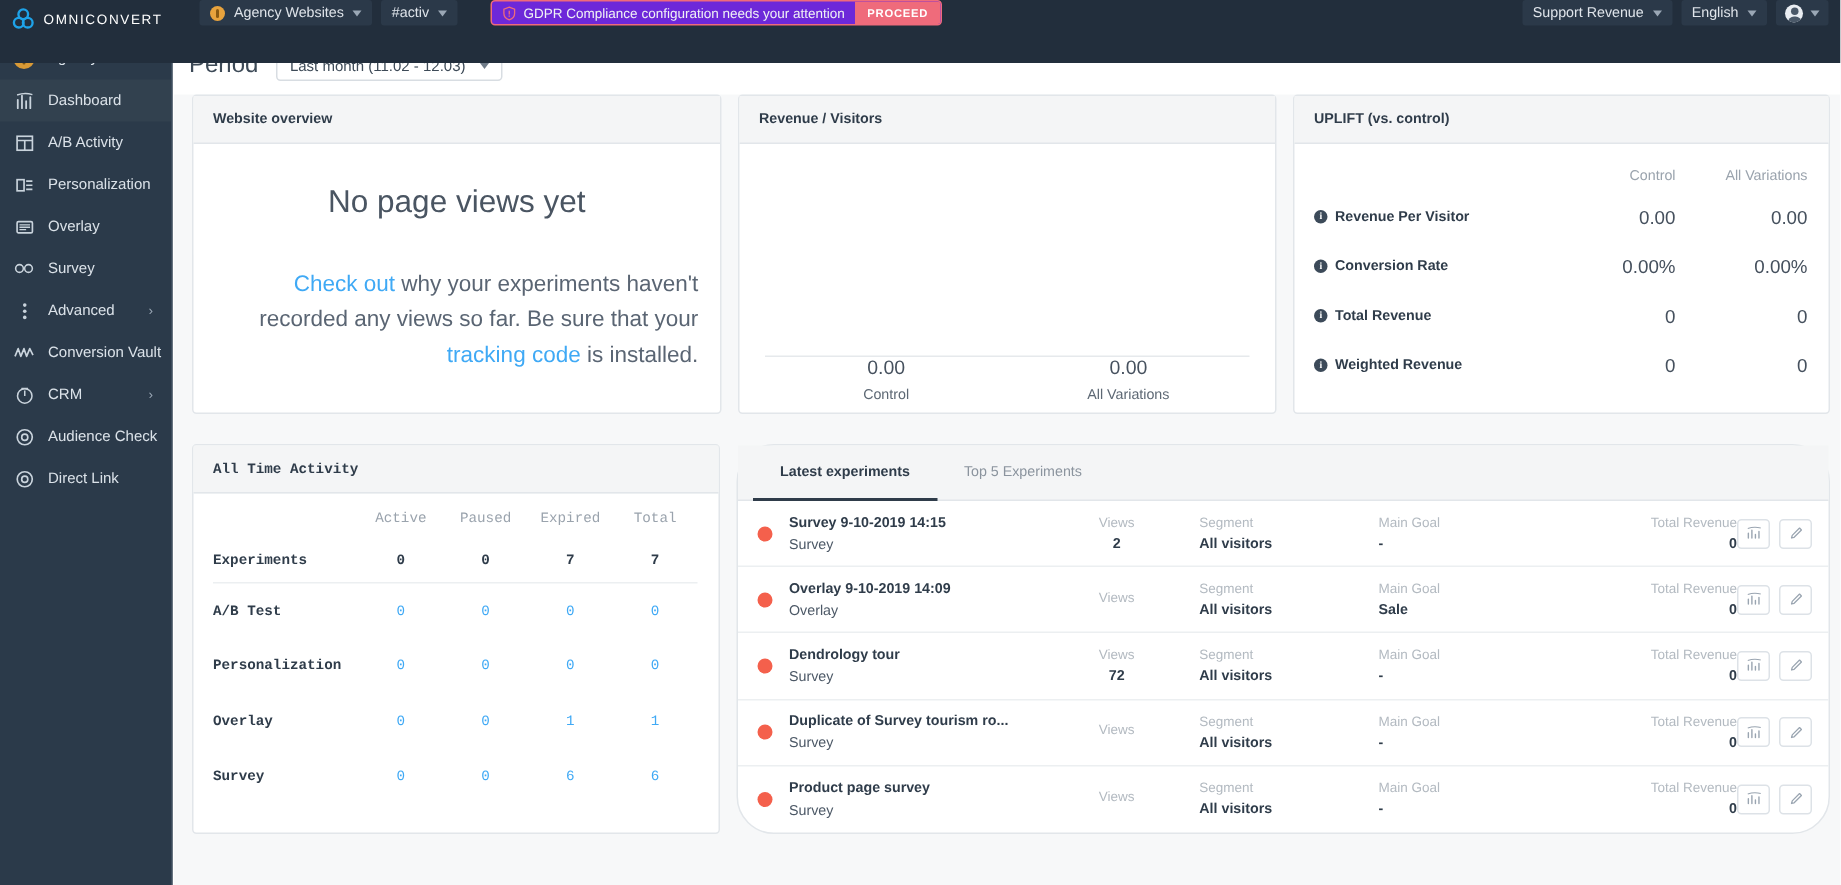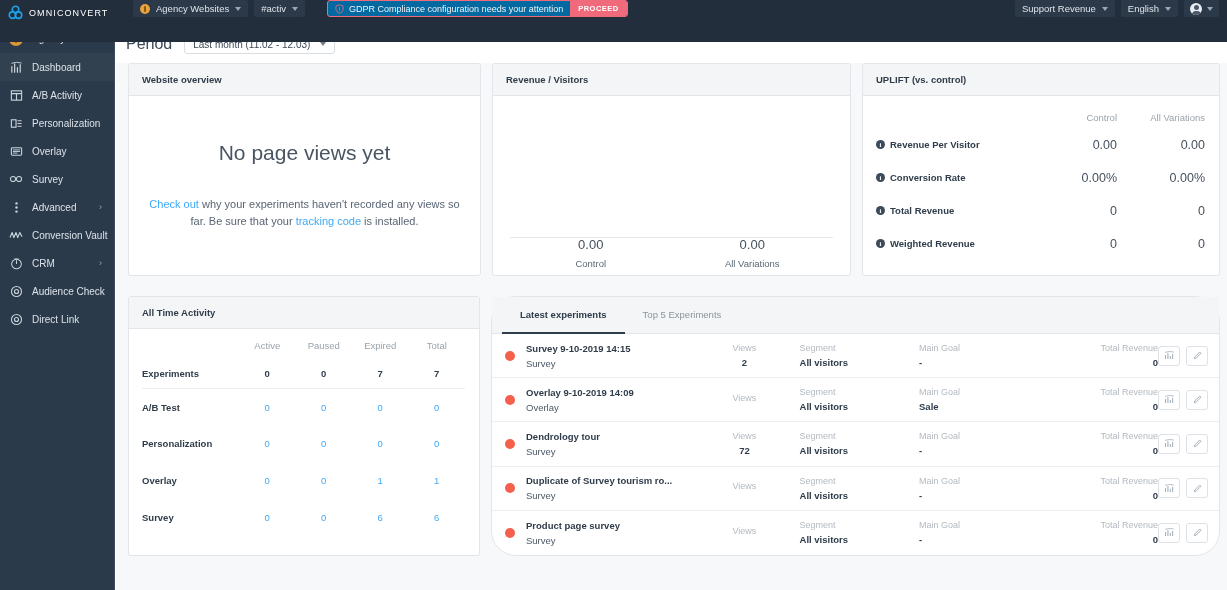--- a/index.html
+++ b/index.html
@@ -44,21 +44,21 @@
     width: 2px; height: 6px; background: #8a5a12; border-radius: 1px;
   }
   .caret {
     width: 0; height: 0; border-left: 3.5px solid transparent;
     border-right: 3.5px solid transparent; border-top: 4px solid #9aa7b5;
     flex: 0 0 auto;
   }
   .gdpr {
     height: 17px; display: flex; align-items: stretch;
     border: 1px solid #ef6b7b; border-radius: 3px; overflow: hidden;
-    background: #0369a1; margin-left: 16px; cursor: pointer;
+    background: #6d28d9; margin-left: 16px; cursor: pointer;
   }
   .gdpr-msg {
     display: flex; align-items: center; gap: 5px; padding: 0 7px;
     color: #f0f2f5; font-size: 9px; white-space: nowrap;
   }
   .shield-ic { width: 9px; height: 10px; flex: 0 0 auto; }
   .gdpr-btn {
     background: #ef6b7b; color: #ffffff; font-size: 7.5px;
     letter-spacing: .5px; display: flex; align-items: center;
     padding: 0 8px; white-space: nowrap; font-weight: 600;
@@ -150,21 +150,21 @@
   .card-title { font-size: 9.5px; font-weight: bold; color: #2f3c4a; }
   .card-body { flex: 1; position: relative; }
 
   
   .wo-card { width: 353px; height: 213px; }
   .wo-body { display: flex; flex-direction: column; align-items: center; justify-content: center; gap: 18px; }
   .wo-head {
     font-size: 21px; color: #4a5562; font-weight: 400; margin-bottom: 13px;
   }
   .wo-sub {
-    font-size: 11px; color: #5a6573; text-align: center; line-height: 1.55;
+    font-size: 15px; color: #5a6573; text-align: right; line-height: 1.55;
     width: 322px;
   }
   .lnk { color: #3fa9f5; cursor: pointer; }
 
   
   .rv-card { width: 359px; height: 213px; }
   .rv-body { position: relative; }
   .rv-axis {
     position: absolute; left: 17px; right: 17px; bottom: 37px;
     border-top: 1px solid #e6e9ec;
@@ -188,21 +188,21 @@
   .up-label { font-size: 9.5px; font-weight: bold; color: #2f3c4a; white-space: nowrap; }
   .info-ic {
     width: 9px; height: 9px; border-radius: 50%; background: #3c4a59;
     color: #fff; font-size: 6.5px; line-height: 9px; text-align: center;
     font-weight: bold; font-family: "Liberation Serif", serif; flex: 0 0 auto;
   }
   .up-val { font-size: 12.5px; color: #46515e; }
   .up-data-row { height: 33px; }
 
   
-  .ata-card { width: 353px; height: 260px; }
+  .ata-card { width: 353px; height: 260px; font-family: Liberation Mono, monospace; }
   .ata-body { padding: 4px 14px 0 13px; }
   .ata-row { display: flex; align-items: center; height: 37px; }
   .ata-row.head { height: 25px; }
   .ata-row.sep { border-top: 1px solid #eceff1; }
   .ata-name { width: 97px; font-size: 9.5px; font-weight: bold; color: #2f3c4a; }
   .ata-cell { flex: 1; text-align: center; font-size: 9.5px; }
   .ata-cell.hdr { color: #9aa3ad; }
   .ata-cell.bold { font-weight: bold; color: #2f3c4a; }
   .ata-cell.link { color: #3fa9f5; cursor: pointer; }
 

